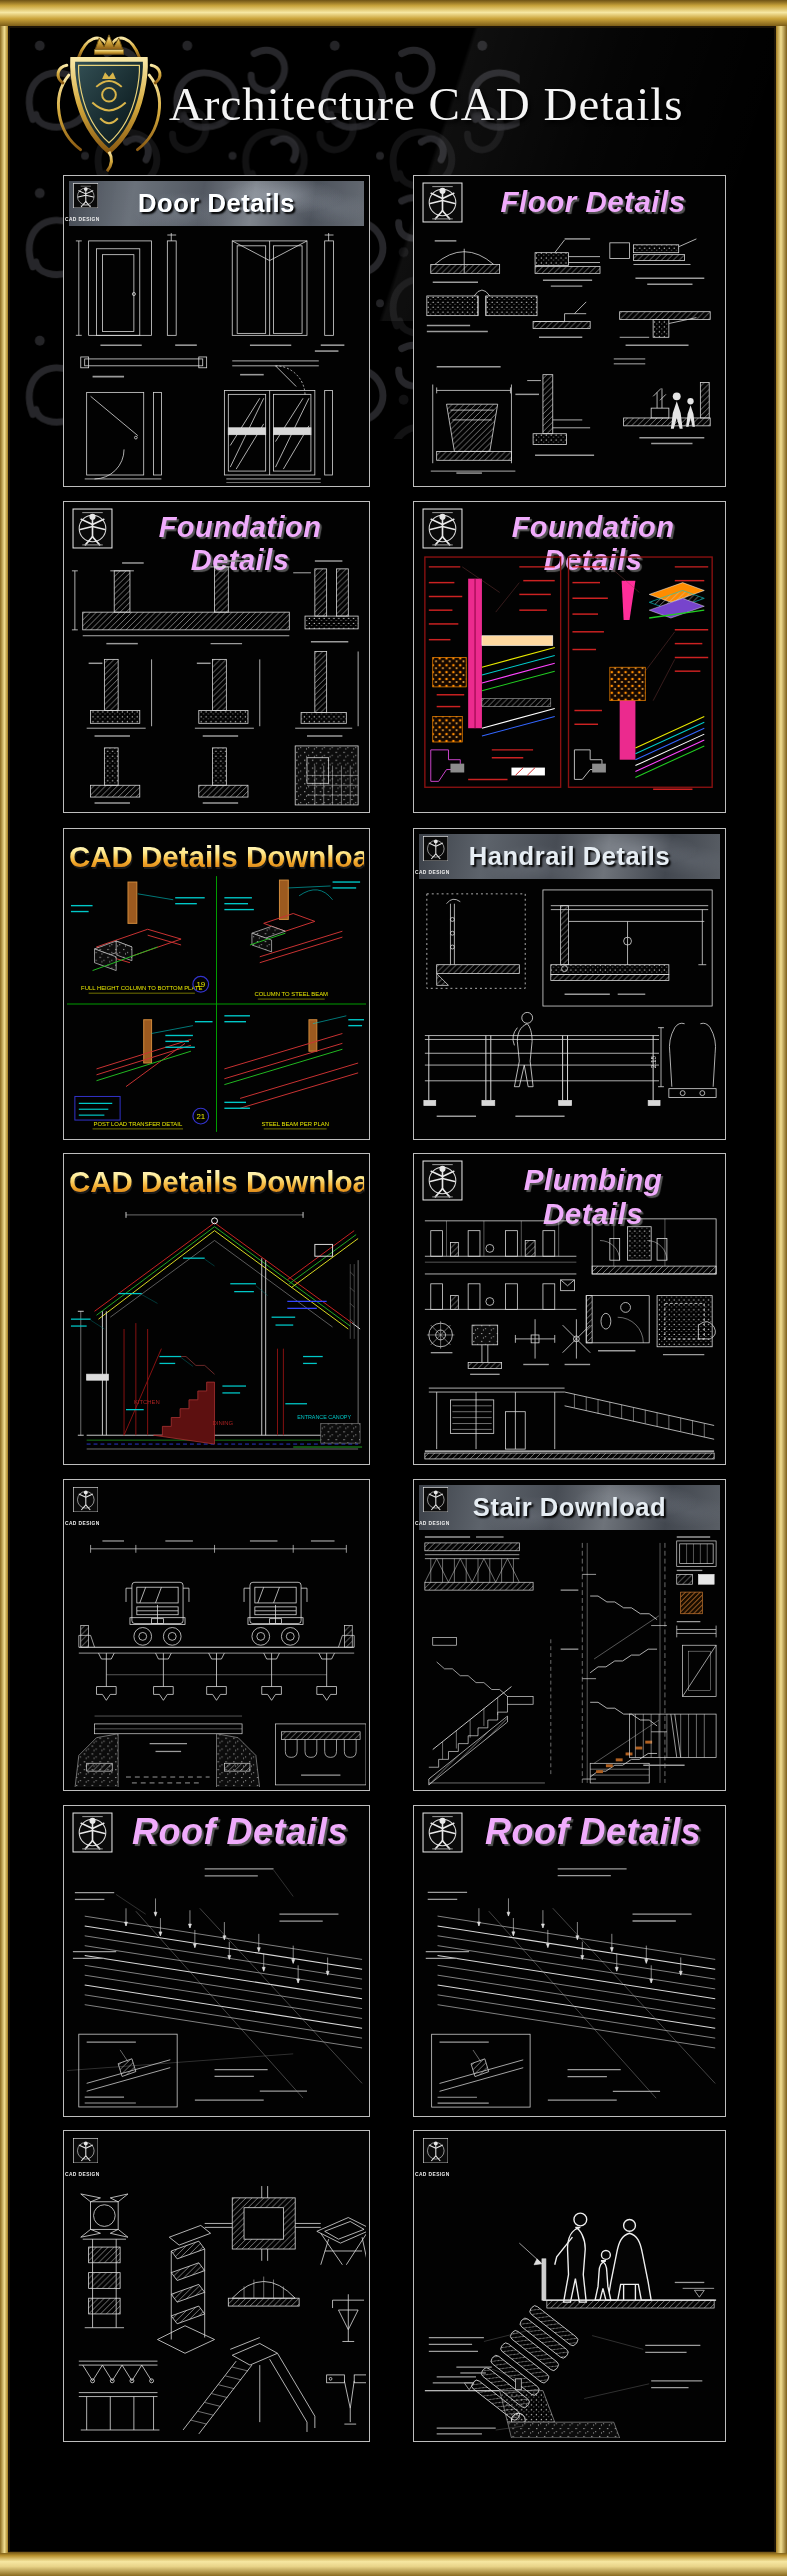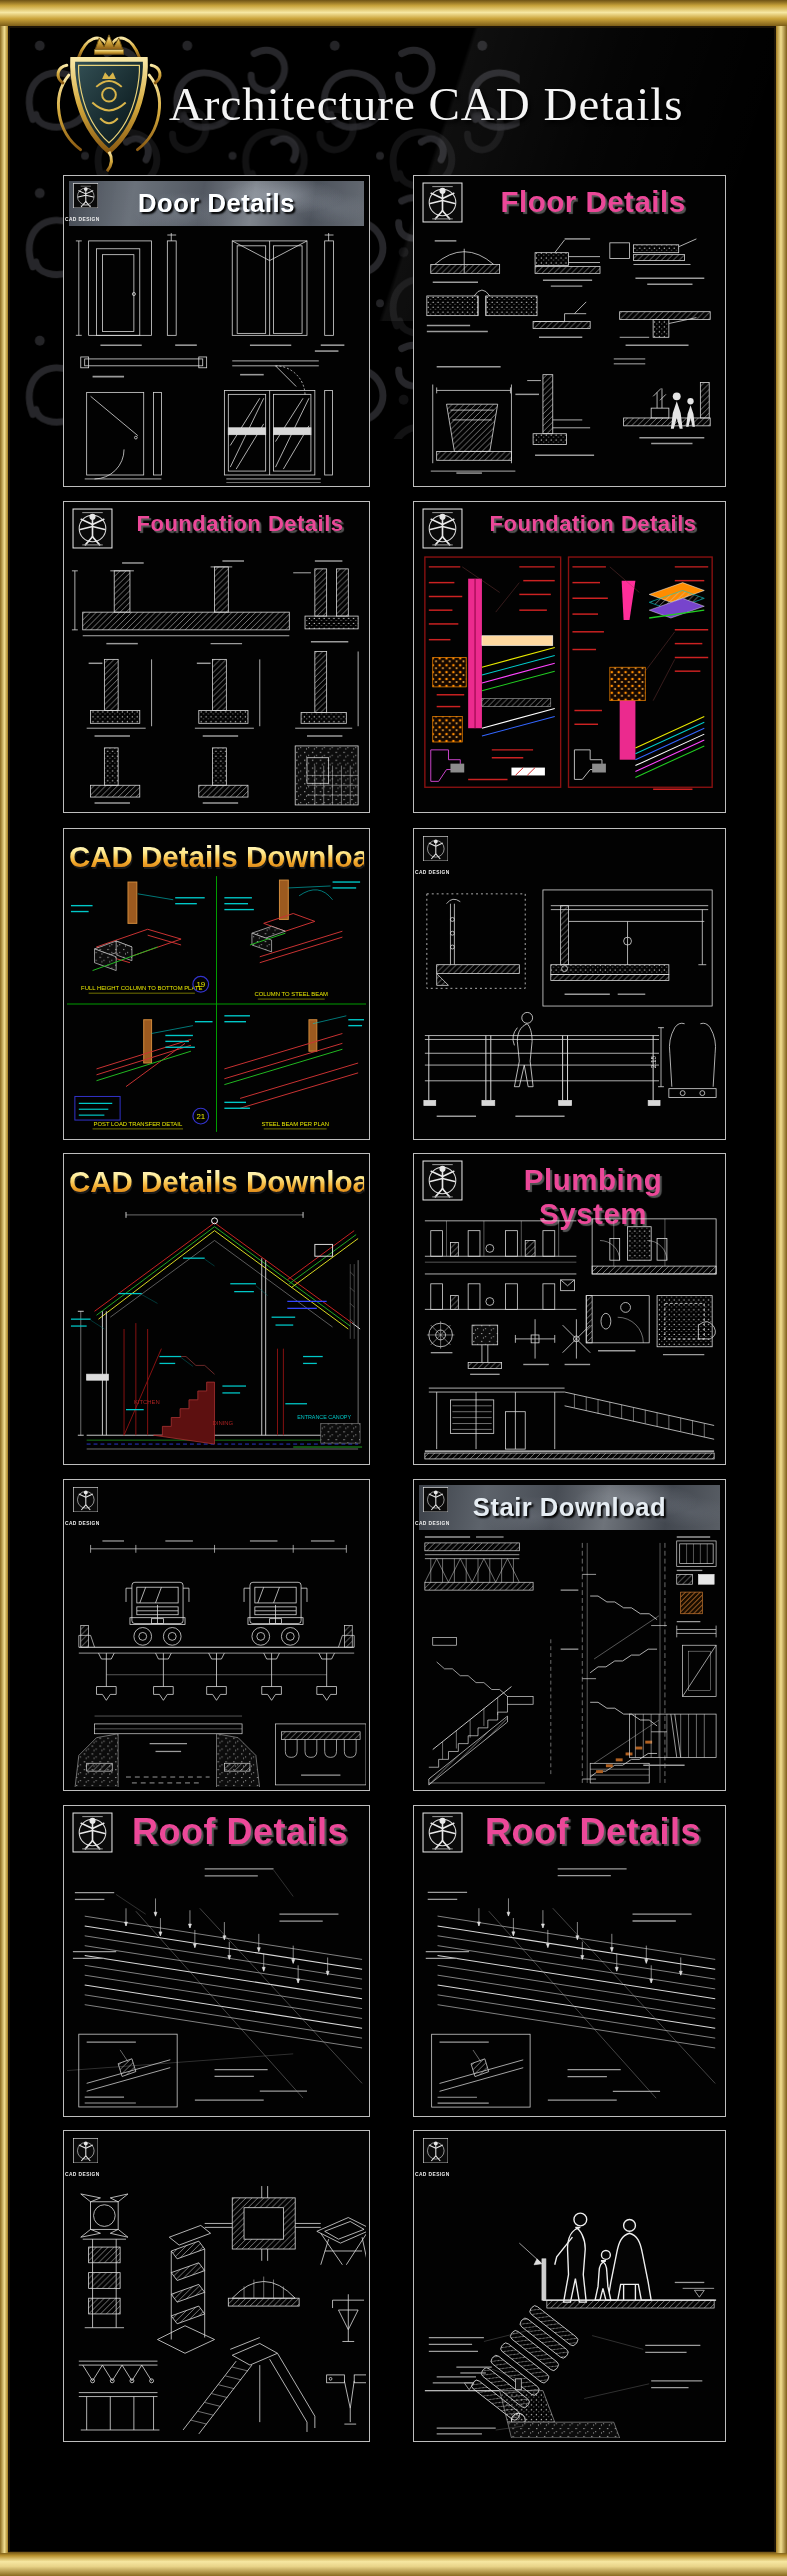--- a/index.html
+++ b/index.html
@@ -32,22 +32,22 @@
   .cL{left:63px;}
   .r0{top:175px}.r1{top:501px}.r2{top:828px}.r3{top:1153px}.r4{top:1479px}.r5{top:1805px}.r6{top:2130px}
   .ph{position:absolute;left:4.9px;top:4.9px;right:4.9px;height:45px;}
   .ph-bar{background:
      radial-gradient(ellipse 89px 25.6px at 72% 35%,rgba(190,196,206,.30),transparent 70%),
      radial-gradient(ellipse 69px 29.5px at 38% 70%,rgba(150,156,166,.25),transparent 70%),
      radial-gradient(ellipse 59px 21.6px at 90% 60%,rgba(120,126,136,.30),transparent 70%),
      linear-gradient(100deg,#3c4149,#5d636b 22%,#474c54 45%,#6e737a 62%,#42474f 82%,#595e65);}
   .ph-title{position:absolute;left:0;right:0;top:7.9px;text-align:center;color:#e6edf3;
     font-weight:bold;font-size:25.6px;text-shadow:2px 2px 2px #000;letter-spacing:0.5px;}
-  .ph-plain .ph-title{color:#ec4899;top:3.9px;text-shadow:2px 2px 1px #555;}
-  .t27{font-size:22px}.t30{font-size:29.5px}.t37{font-size:36px;top:0px!important}
+  .ph-plain .ph-title{color:#f0abfc;top:3.9px;text-shadow:2px 2px 1px #555;font-style:italic;}
+  .t27{font-size:29px}.t30{font-size:29.5px}.t37{font-size:36px;top:0px!important}
   .grad-title{position:absolute;left:0;right:0;top:5.9px;text-align:center;font-weight:bold;
     font-size:29.5px;letter-spacing:0px;white-space:nowrap;
     background:linear-gradient(180deg,#fffbdc 5%,#ffe98a 38%,#f2a92b 65%,#c96f10 95%);
     -webkit-background-clip:text;background-clip:text;color:transparent;
     filter:drop-shadow(1px 2px 0px #1a1a1a);}
   .logo{position:absolute;left:8.9px;top:6.9px;width:25.6px;height:25.6px;}
   .logo svg{width:100%;height:100%;}
   .logo-cap{position:absolute;left:1px;top:41px;width:45px;font-size:4.9px;color:#eee;
     letter-spacing:0.4px;font-weight:bold;white-space:nowrap;}
   .logo-lg{position:absolute;left:7.9px;top:5.9px;width:41px;height:41px;}
@@ -620,20 +620,23 @@
           <line x1="200" y1="257" x2="264" y2="257"></line>
         </g>
       <circle cx="136" cy="110" r="8" fill="none" stroke="#3333cc" stroke-width="1.2"></circle>
       <text x="136" y="113" font-size="8" fill="#e8e800" text-anchor="middle">19</text>
       <circle cx="136" cy="244" r="8" fill="none" stroke="#3333cc" stroke-width="1.2"></circle>
       <text x="136" y="247" font-size="8" fill="#e8e800" text-anchor="middle">21</text>
     </svg>
   </div>
 
   <div class="panel cR r2">
+    <div class="ph ph-bar">
+      <div class="ph-title">Handrail Details</div>
+    </div>
     <div class="logo">
       <svg viewBox="0 0 40 40">
           <rect x="1" y="1" width="38" height="38" fill="#0a0a0a" stroke="#e8e8e8"></rect>
       <circle cx="20" cy="20" r="13" stroke="#ddd" fill="none"></circle>
           <g stroke="#e8e8e8" stroke-width="1.6">
             <line x1="20" y1="11" x2="20" y2="28"></line>
       <line x1="20" y1="16" x2="9" y2="11"></line>
             <line x1="20" y1="16" x2="31" y2="11"></line>
             <line x1="20" y1="28" x2="13" y2="36"></line>
             <line x1="20" y1="28" x2="27" y2="36"></line>
@@ -799,21 +802,21 @@
         <line x1="288" y1="72" x2="292" y2="76"></line>
           <line x1="288" y1="88" x2="292" y2="92"></line>
           <line x1="288" y1="104" x2="292" y2="108"></line>
           <line x1="288" y1="120" x2="292" y2="124"></line>
         </g>
     </svg>
   </div>
 
   <div class="panel cR r3">
     <div class="ph ph-plain">
-      <div class="ph-title t30">Plumbing System</div>
+      <div class="ph-title t30">Plumbing Details</div>
     </div>
     <div class="logo-lg">
       <svg viewBox="0 0 40 40">
           <rect x="1" y="1" width="38" height="38" fill="#0a0a0a" stroke="#e8e8e8"></rect>
       <line x1="10" y1="4.5" x2="30" y2="4.5" stroke="#999"></line>
           <circle cx="20" cy="20" r="13" stroke="#ddd" fill="none"></circle>
       <g stroke="#e8e8e8" stroke-width="1.6" stroke-linecap="round">
             <line x1="20" y1="11" x2="20" y2="28"></line>
       <line x1="20" y1="16" x2="9" y2="11"></line>
             <line x1="20" y1="16" x2="31" y2="11"></line>

